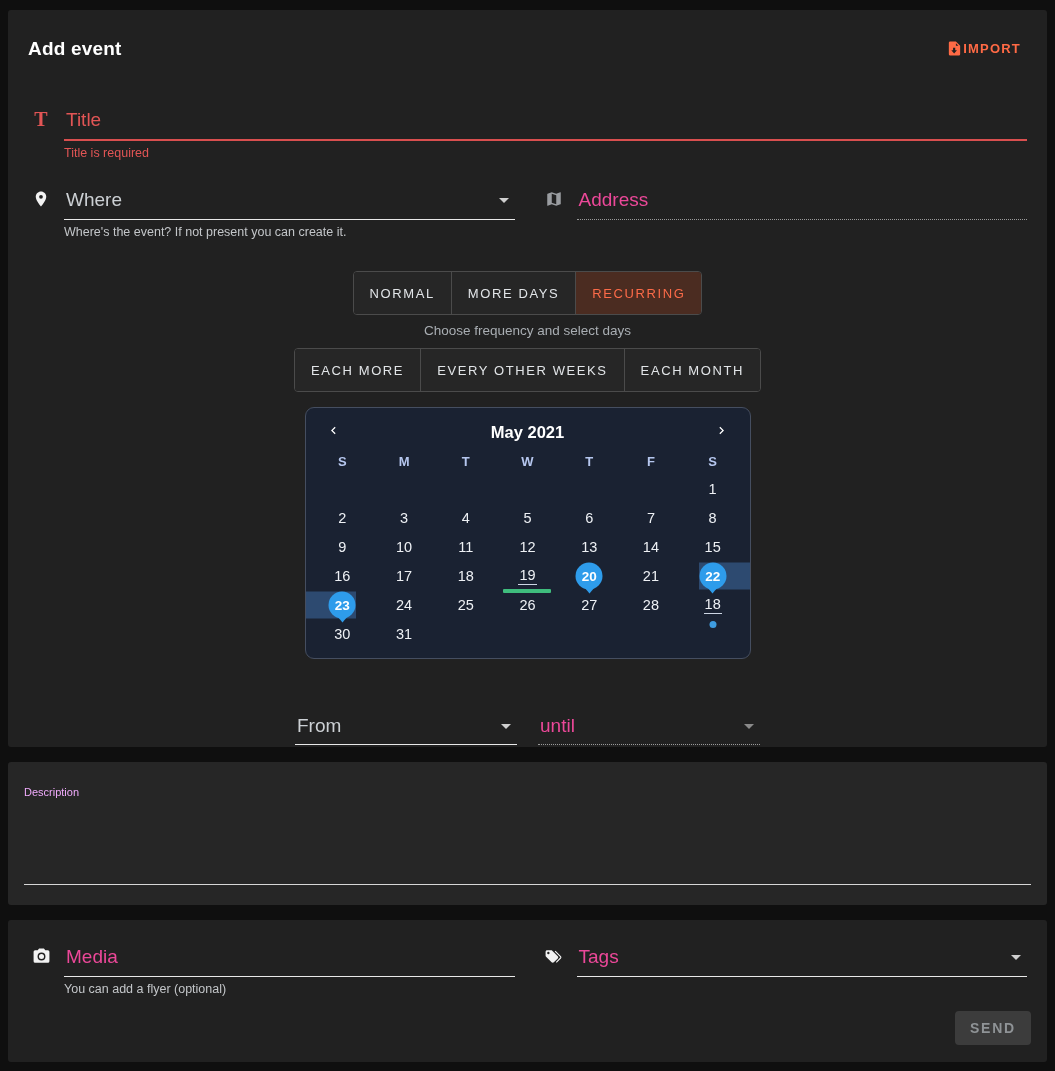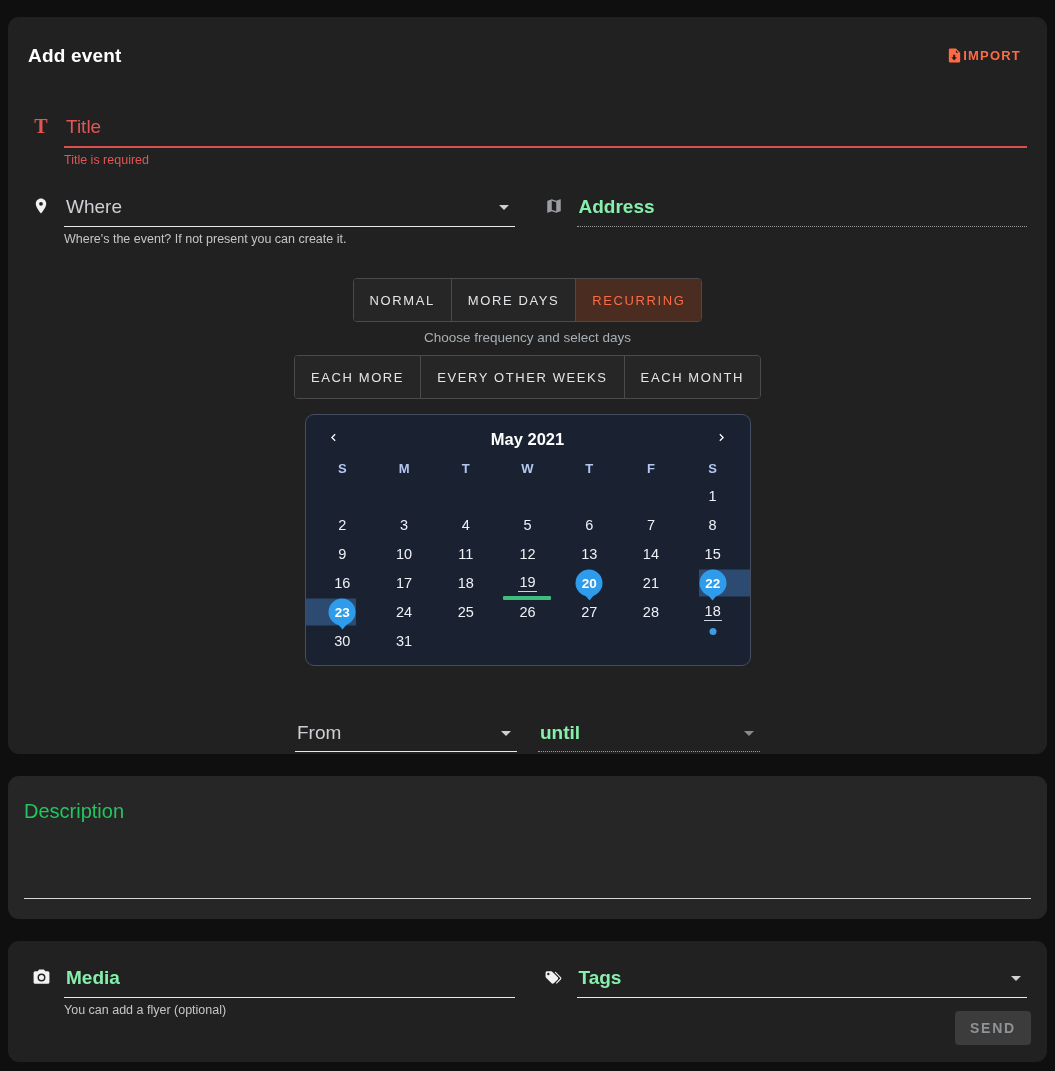--- a/index.html
+++ b/index.html
@@ -1,36 +1,36 @@
 <!DOCTYPE html>
 <html><head>
 <meta charset="utf-8">
 <style>
   html,body{margin:0;padding:0;background:#0c0c0c;font-family:"Liberation Sans",sans-serif;}
   .frame{width:1055px;height:1071px;box-sizing:border-box;background:#0f0f0f;padding:10px 8px 9px 8px;display:flex;flex-direction:column;gap:15px;}
-  .card{background:#212121;border-radius:11px;box-sizing:border-box;margin-top:7px;}
+  .card{background:#212121;border-radius:3px;box-sizing:border-box;}
 
   
   .form-card{height:737px;padding:18px 20px 0 20px;position:relative;}
   .hdr{display:flex;justify-content:space-between;align-items:center;margin-top:8px;}
   .hdr h1{font-size:19px;font-weight:700;color:#ffffff;margin:0;letter-spacing:.2px;}
   .import-btn{display:flex;align-items:center;color:#ff6a45;background:none;border:none;cursor:pointer;font-family:inherit;font-size:13px;font-weight:700;letter-spacing:1.2px;padding:4px 6px;}
   .import-btn svg{display:block;}
 
   .field-row{display:flex;align-items:flex-start;gap:10px;}
   .ficon{width:26px;flex:none;display:flex;justify-content:center;align-items:center;height:24px;}
   .ficon.t{color:#e25555;font-weight:700;font-size:20px;font-family:"Liberation Serif",serif;}
   .fbody{flex:1;min-width:0;}
   .inputline{display:flex;align-items:center;justify-content:space-between;padding:2px 2px 8px 2px;}
   .inputline.solid{border-bottom:1px solid #e9e9e9;}
   .inputline.red{border-bottom:2px solid #d94f4f;}
   .inputline.dotted{border-bottom:1px dotted #9a9a9a;}
   .ph{font-size:19px;color:#ccd0d4;}
   .ph.red{color:#e25555;}
-  .ph.dim{color:#86efac;font-weight:bold;}
+  .ph.dim{color:#ec4899;}
   .hint{font-size:12.5px;margin-top:5px;color:#c3c6c9;}
   .hint.red{color:#e25555;}
   .caret{width:0;height:0;border-left:5px solid transparent;border-right:5px solid transparent;border-top:5px solid #cfcfcf;margin-right:4px;}
   .caret.dim{border-top-color:#8a8a8a;}
 
   .title-row{margin-top:46px;}
   .wa-row{margin-top:27px;display:grid;grid-template-columns:1fr 1fr;column-gap:26px;}
 
   
   .center{display:flex;justify-content:center;}
@@ -59,21 +59,21 @@
   .bar{position:absolute;left:50%;transform:translateX(-50%);bottom:-3px;width:48px;height:4px;border-radius:1px;background:#3fbd7d;z-index:2;}
   .dot{position:absolute;left:50%;transform:translateX(-50%);bottom:-9px;width:7px;height:7px;border-radius:50%;background:#3e9ce0;z-index:2;}
 
   
   .fu-row{margin-top:54px;display:flex;justify-content:center;gap:21px;}
   .fu{width:222px;}
   .fu .inputline{padding-bottom:7px;}
 
   
   .desc-card{height:143px;background:#262626;padding:24px 16px 0 16px;position:relative;}
-  .desc-label{color:#22c55e;font-size:20px;}
+  .desc-label{color:#f0abfc;font-size:11px;}
   .desc-line{position:absolute;left:16px;right:16px;bottom:20px;border-bottom:1px solid #d6d6d6;}
 
   
   .bottom-card{flex:1;padding:24px 20px 0 20px;position:relative;}
   .mt-row{display:grid;grid-template-columns:1fr 1fr;column-gap:26px;}
   .send-btn{position:absolute;right:16px;bottom:17px;background:#3c3c3c;color:#8f9396;border:none;border-radius:4px;font-family:inherit;font-size:14px;font-weight:700;letter-spacing:1.8px;padding:9px 15px;cursor:default;}
 </style>
 </head>
 <body>
 

